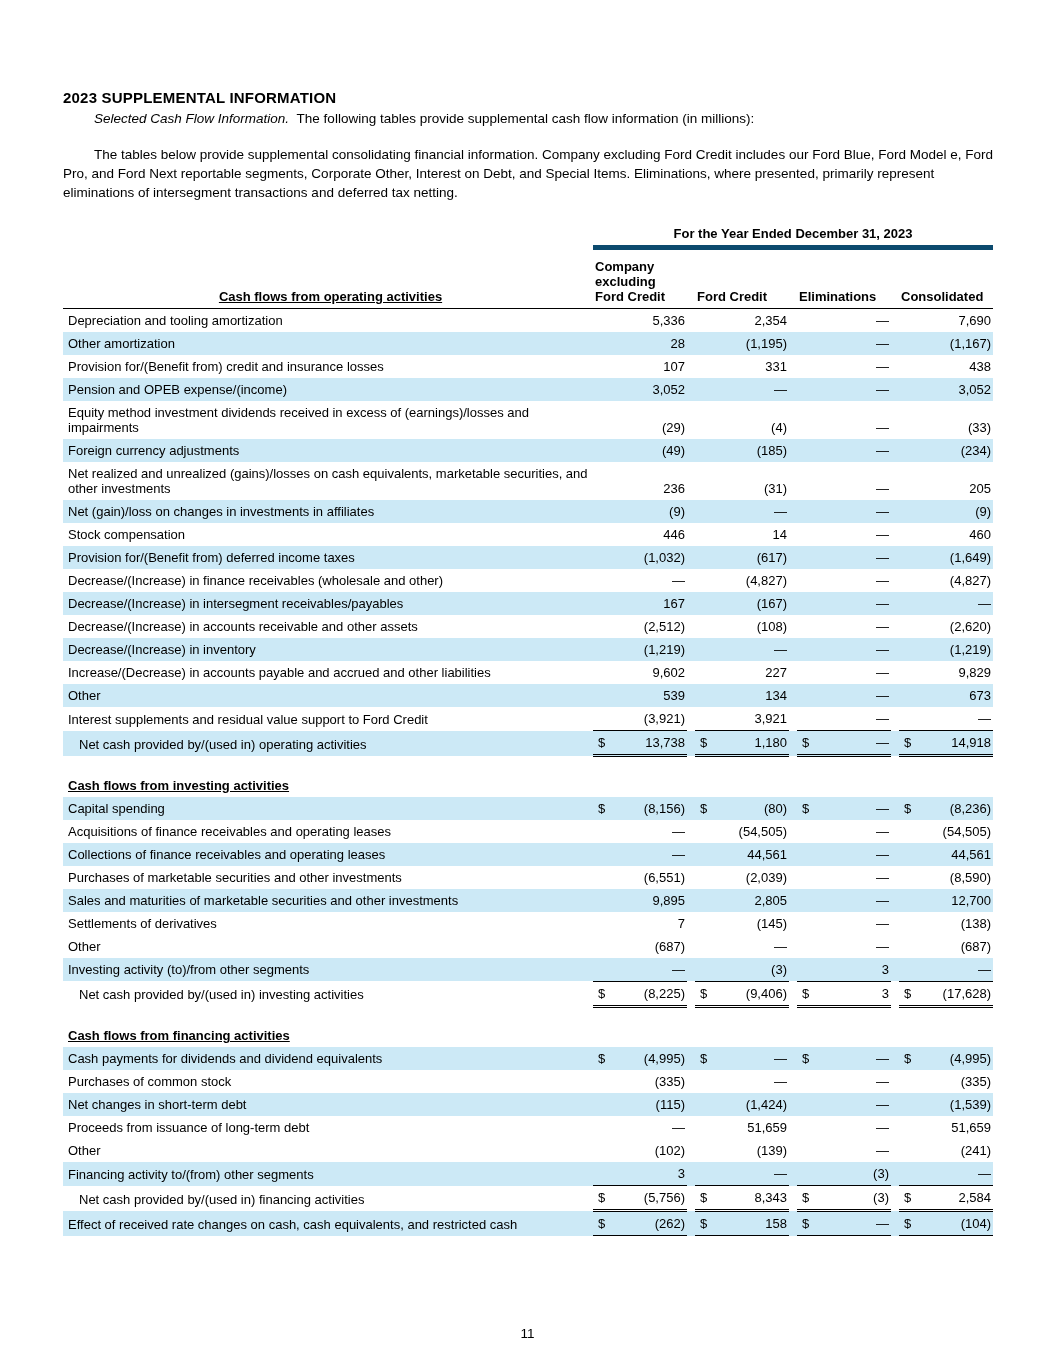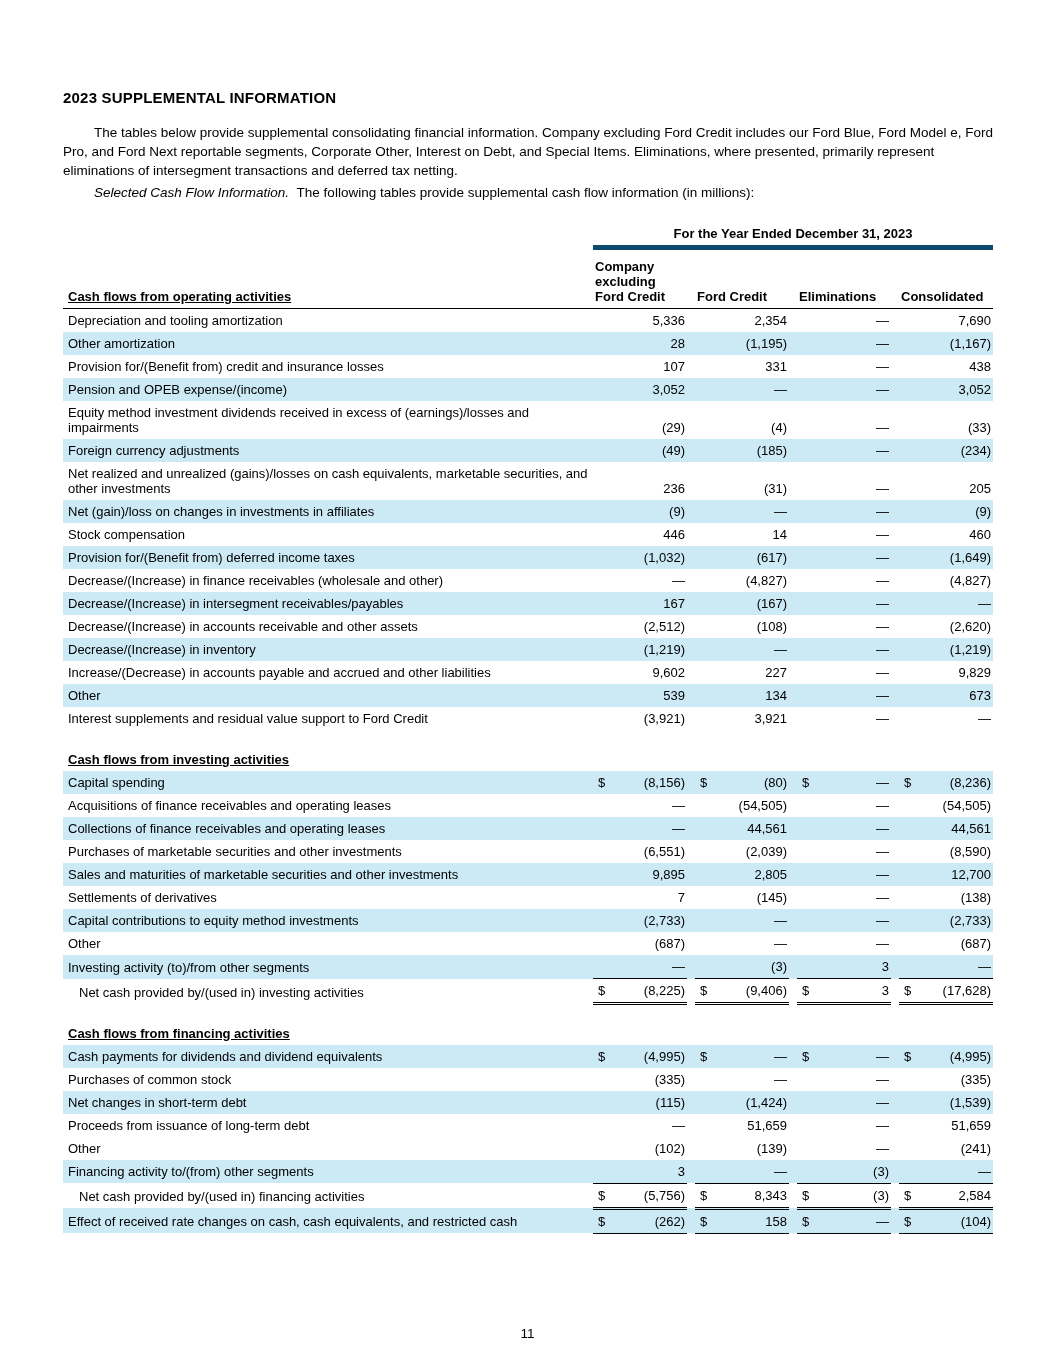--- a/index.html
+++ b/index.html
@@ -27,36 +27,36 @@
   .cf tr.final > td.num { border-bottom:1px solid #000; }
 
   .cf td.period {
     font-weight:bold; text-align:center; border-bottom:5px solid #0c4a6e;
     padding:0 0 4px 0; vertical-align:bottom; line-height:15px;
   }
   .cf tr.colhead td {
     font-weight:bold; border-bottom:1px solid #000;
     padding:9px 2px 4px 2px; vertical-align:bottom; line-height:15px;
   }
-  .cf tr.colhead td.lbl { text-align:left; text-decoration:underline; padding-left:5px; padding-right:0; }
+  .cf tr.colhead td.lbl { text-align:center; text-decoration:underline; padding-left:5px; padding-right:0; }
   .cf td.secthead { font-weight:bold; text-decoration:underline; }
   .cf tr.spacer td { height:18px; background:#ffffff; }
 
   .pagenum { position:absolute; bottom:24px; left:0; width:100%; text-align:center; font-size:13.5px; }
 </style>
 </head>
 <body>
 
 <div class="page">
 
   <div class="title">2023 SUPPLEMENTAL INFORMATION</div>
 
+  <p class="para second"><span class="it">Selected Cash Flow Information.</span>&nbsp;&nbsp;<span>The following tables provide supplemental cash flow information (in millions):</span></p>
+
   <p class="para">The tables below provide supplemental consolidating financial information.  Company excluding Ford Credit includes our Ford Blue, Ford Model e, Ford Pro, and Ford Next reportable segments, Corporate Other, Interest on Debt, and Special Items.  Eliminations, where presented, primarily represent eliminations of intersegment transactions and deferred tax netting.</p>
-
-  <p class="para second"><span class="it">Selected Cash Flow Information.</span>&nbsp;&nbsp;<span>The following tables provide supplemental cash flow information (in millions):</span></p>
 
   <table class="cf">
     <colgroup>
       <col style="width:530px">
       <col style="width:20px">
         <col style="width:74px">
         <col style="width:8px">
       <col style="width:20px">
         <col style="width:74px">
         <col style="width:8px">
@@ -314,20 +314,34 @@
           <td class="gap"></td>
           <td class="num dollar"></td>
           <td class="num val">3,921</td>
           <td class="gap"></td>
           <td class="num dollar"></td>
           <td class="num val">—</td>
           <td class="gap"></td>
           <td class="num dollar"></td>
           <td class="num val">—</td>
         </tr>
+        <tr class="shaded total ">
+          <td class="lbl indent">Net cash provided by/(used in) operating activities</td>
+          <td class="num dollar">$</td>
+          <td class="num val">13,738</td>
+          <td class="gap"></td>
+          <td class="num dollar">$</td>
+          <td class="num val">1,180</td>
+          <td class="gap"></td>
+          <td class="num dollar">$</td>
+          <td class="num val">—</td>
+          <td class="gap"></td>
+          <td class="num dollar">$</td>
+          <td class="num val">14,918</td>
+        </tr>
         <tr class="spacer">
           <td colspan="12"></td>
         </tr>
         <tr>
           <td class="lbl secthead" colspan="12">Cash flows from investing activities</td>
         </tr>
         <tr class="shaded ">
           <td class="lbl">Capital spending</td>
           <td class="num dollar">$</td>
           <td class="num val">(8,156)</td>
@@ -404,34 +418,20 @@
           <td class="gap"></td>
           <td class="num dollar"></td>
           <td class="num val">(145)</td>
           <td class="gap"></td>
           <td class="num dollar"></td>
           <td class="num val">—</td>
           <td class="gap"></td>
           <td class="num dollar"></td>
           <td class="num val">(138)</td>
         </tr>
-        <tr class="shaded ">
-          <td class="lbl">Capital contributions to equity method investments</td>
-          <td class="num dollar"></td>
-          <td class="num val">(2,733)</td>
-          <td class="gap"></td>
-          <td class="num dollar"></td>
-          <td class="num val">—</td>
-          <td class="gap"></td>
-          <td class="num dollar"></td>
-          <td class="num val">—</td>
-          <td class="gap"></td>
-          <td class="num dollar"></td>
-          <td class="num val">(2,733)</td>
-        </tr>
         <tr class="">
           <td class="lbl">Other</td>
           <td class="num dollar"></td>
           <td class="num val">(687)</td>
           <td class="gap"></td>
           <td class="num dollar"></td>
           <td class="num val">—</td>
           <td class="gap"></td>
           <td class="num dollar"></td>
           <td class="num val">—</td>

